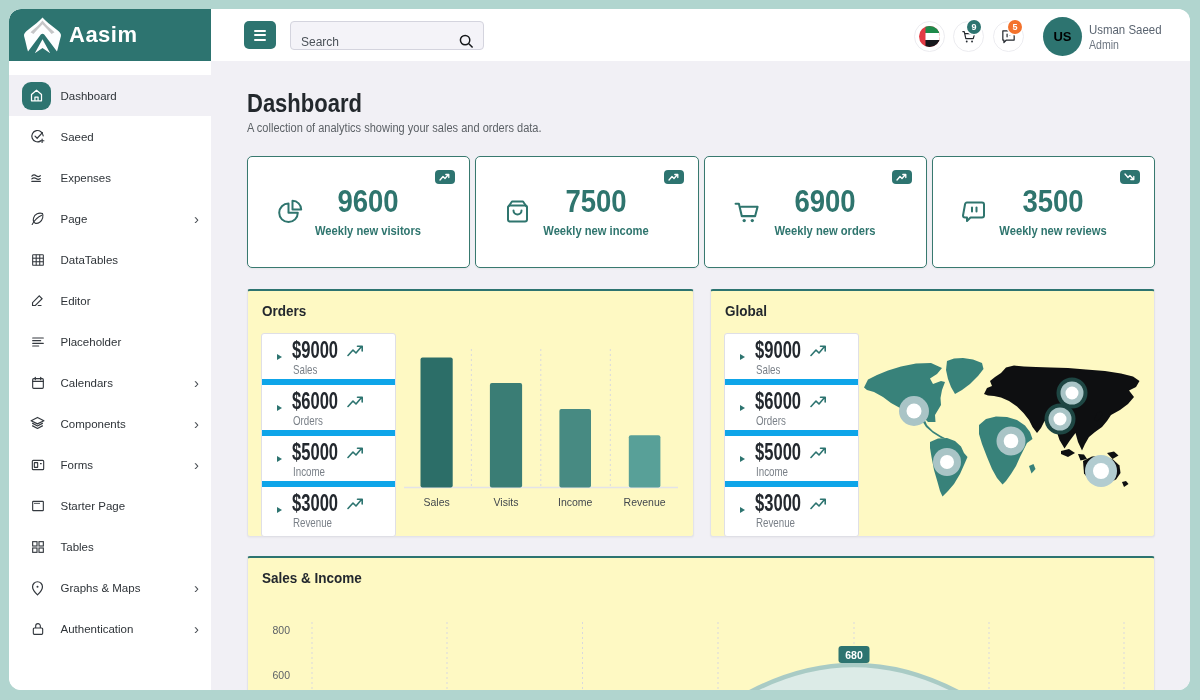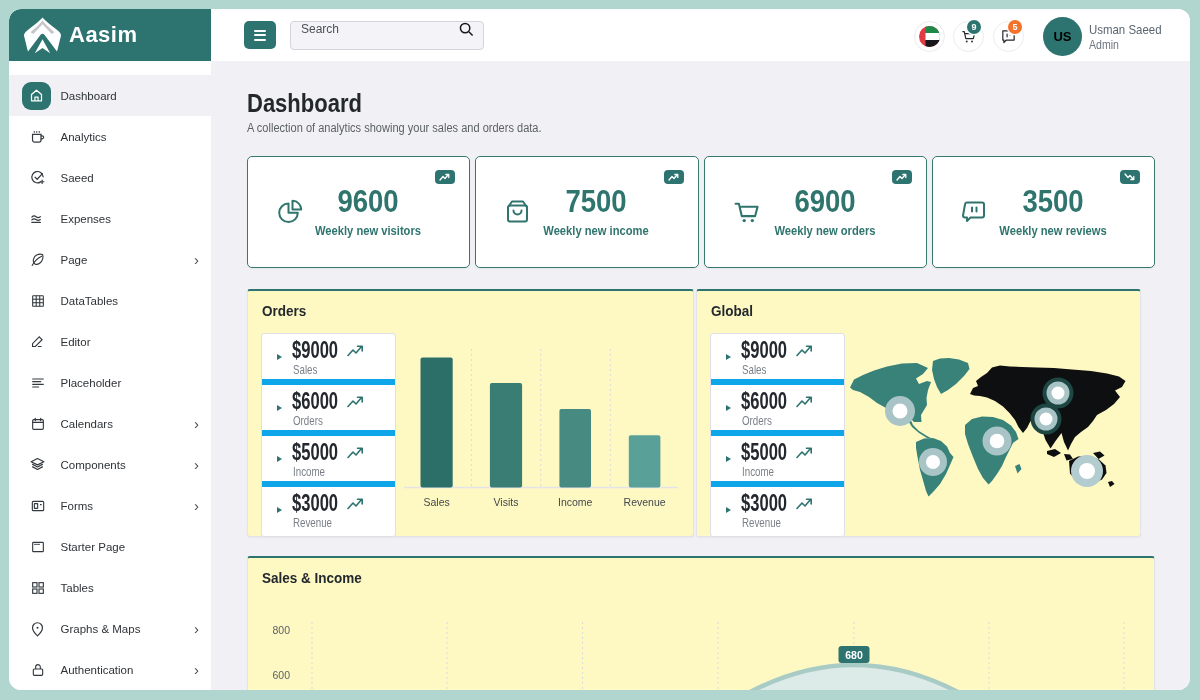--- a/index.html
+++ b/index.html
@@ -9,21 +9,21 @@
 
   
   .logo { position:absolute; left:0; top:0; width:202px; height:52px; background:#2d7470; border-top-left-radius:12px; display:flex; align-items:center; }
   .logo svg { margin-left:14px; }
   .logo .name { color:#fff; font-size:22px; font-weight:700; margin-left:6px; letter-spacing:0.5px; }
 
   
   .topbar { position:absolute; left:202px; top:0; width:979px; height:52px; background:#fff; border-top-right-radius:12px; }
   .burger { position:absolute; left:33px; top:12px; width:32px; height:28px; background:#2d7470; border-radius:5px; display:flex; align-items:center; justify-content:center; flex-direction:column; gap:2.5px; }
   .burger i { display:block; width:12px; height:2px; background:#fff; border-radius:1px; }
-  .search { position:absolute; left:79px; top:11.5px; width:194px; height:29px; background:#f4f3f8; border:1px solid #d4d4de; border-radius:4px; display:flex; align-items:flex-start; }
+  .search { position:absolute; left:79px; top:11.5px; width:194px; height:29px; background:#f4f3f8; border:1px solid #d4d4de; border-radius:4px; display:flex; align-items:flex-end; }
   .search .ph { color:#4b5158; font-size:12px; margin-left:10px; flex:1; }
   .search svg { margin-right:9px; }
   .iconcirc { position:absolute; top:12px; width:31px; height:31px; border:1px solid #ececf0; border-radius:50%; background:#fff; display:flex; align-items:center; justify-content:center; }
   .badge { position:absolute; width:14px; height:14px; border-radius:50%; box-shadow:0 0 0 1.5px #fff; color:#fff; font-size:9px; font-weight:700; display:flex; align-items:center; justify-content:center; }
   .avatar { position:absolute; left:832px; top:8px; width:39px; height:39px; border-radius:50%; background:#2d7470; color:#000000; font-size:13px; font-weight:700; display:flex; align-items:center; justify-content:center; }
   .uname { position:absolute; left:878px; top:13px; font-size:13px; color:#5a6470; line-height:15px; transform:scaleX(0.88); transform-origin:0 0; }
   .uname .role { font-size:12px; color:#6d7681; }
 
   
   .sidebar { position:absolute; left:0; top:52px; width:202px; height:629px; background:#fff; border-bottom-left-radius:12px; padding-top:14px; }
@@ -43,21 +43,21 @@
   .card { position:relative; flex:1; height:112px; background:#fff; border:1px solid #38796f; border-radius:5px; box-shadow:0 1px 2px rgba(0,0,0,.05); }
   .card .cbadge { position:absolute; right:14px; top:13.5px; width:20px; height:14px; background:#2d7470; border-radius:4px; display:flex; align-items:center; justify-content:center; }
   .card .cicon { position:absolute; left:28px; top:41px; }
   .card .cstat { position:absolute; left:50px; width:140px; text-align:center; }
   .card .num { margin-top:28.5px; font-size:32px; font-weight:700; color:#2f756e; line-height:1; transform:scaleX(0.86); }
   .card .lbl { margin-top:6px; font-size:13px; font-weight:700; color:#2f756e; transform:scaleX(0.86); }
 
   .panel { position:absolute; background:#fef9c3; border:1px solid #e3e3ea; border-top:2px solid #2d7470; border-radius:3px; box-shadow:0 1px 2px rgba(0,0,0,.04); }
   .panel .ptitle { position:absolute; left:14px; top:11px; font-size:15px; font-weight:700; color:#23282e; transform:scaleX(0.9); transform-origin:0 0; }
   #orders { left:36px; top:228px; width:447px; height:248px; }
-  #global { left:485px; top:228px; width:445px; height:248px; }
+  #global { left:499px; top:228px; width:445px; height:248px; }
   #sales  { left:36px; top:495px; width:908px; height:200px; }
 
   .mlist { position:absolute; left:13px; top:41.5px; width:135px; height:204px; border:1px solid #dfdfe6; border-radius:3px; background:#fff; }
   .mrow { position:relative; height:51px; border-bottom:6px solid #0ea5e9; }
   .mrow:last-child { border-bottom:none; }
   .mrow .tri { position:absolute; left:15px; top:20px; width:0; height:0; border-left:5px solid #2d7470; border-top:3.5px solid transparent; border-bottom:3.5px solid transparent; }
   .mrow .amt { position:absolute; left:29.5px; top:3.5px; font-size:23px; font-weight:700; color:#23282e; transform:scaleX(0.72); transform-origin:0 0; }
   .mrow .trend { position:absolute; left:85px; top:9.5px; }
   .mrow .mlbl { position:absolute; left:30.5px; top:28.5px; font-size:13px; color:#7a8088; transform:scaleX(0.75); transform-origin:0 0; }
 </style>
@@ -124,32 +124,20 @@
 
   <div class="sidebar" id="sidebar">
     <div class="sitem active">
       <span class="sic">
           <svg width="15" height="15" viewBox="0 0 24 24" fill="none" stroke="#fff" stroke-width="2" stroke-linejoin="round">
             <path d="M4 10.5 L12 3.5 L20 10.5 V20.5 H4 Z"></path>
             <path d="M9.5 20.5 v-6 h5 v6"></path>
           </svg>
         </span>
       <span class="slb">Dashboard</span>
-    </div>
-    <div class="sitem">
-      <span class="sic">
-          <svg width="17" height="17" viewBox="0 0 24 24" fill="none" stroke="#34393f" stroke-width="1.7" stroke-linecap="round">
-            <path d="M5 9 h12 v8 a3 3 0 0 1 -3 3 h-6 a3 3 0 0 1 -3 -3 Z"></path>
-            <path d="M17 11 h1.5 a2.2 2.2 0 0 1 0 4.4 H17"></path>
-            <line x1="7.5" y1="5" x2="7.5" y2="6"></line>
-            <line x1="11" y1="5" x2="11" y2="6"></line>
-            <line x1="14.5" y1="5" x2="14.5" y2="6"></line>
-          </svg>
-        </span>
-      <span class="slb">Analytics</span>
     </div>
     <div class="sitem">
       <span class="sic">
           <svg width="17" height="17" viewBox="0 0 24 24" fill="none" stroke="#34393f" stroke-width="1.7" stroke-linecap="round">
             <path d="M20 11 a8 8 0 1 0 -4 7.5"></path>
             <path d="M8.5 11.5 L11.5 14.5 L19 6.5"></path>
             <path d="M18.5 15.5 v5 M16 18 h5"></path>
           </svg>
         </span>
       <span class="slb">Saeed</span>

